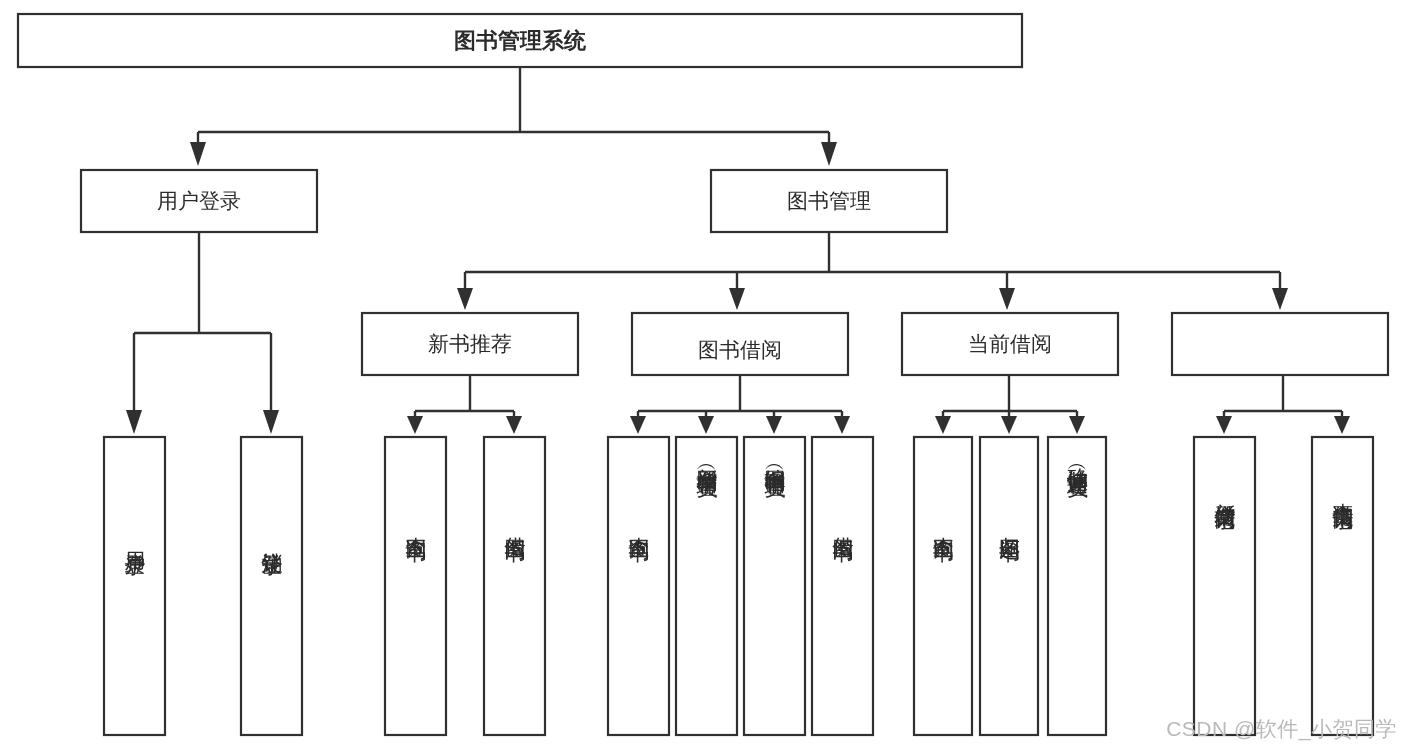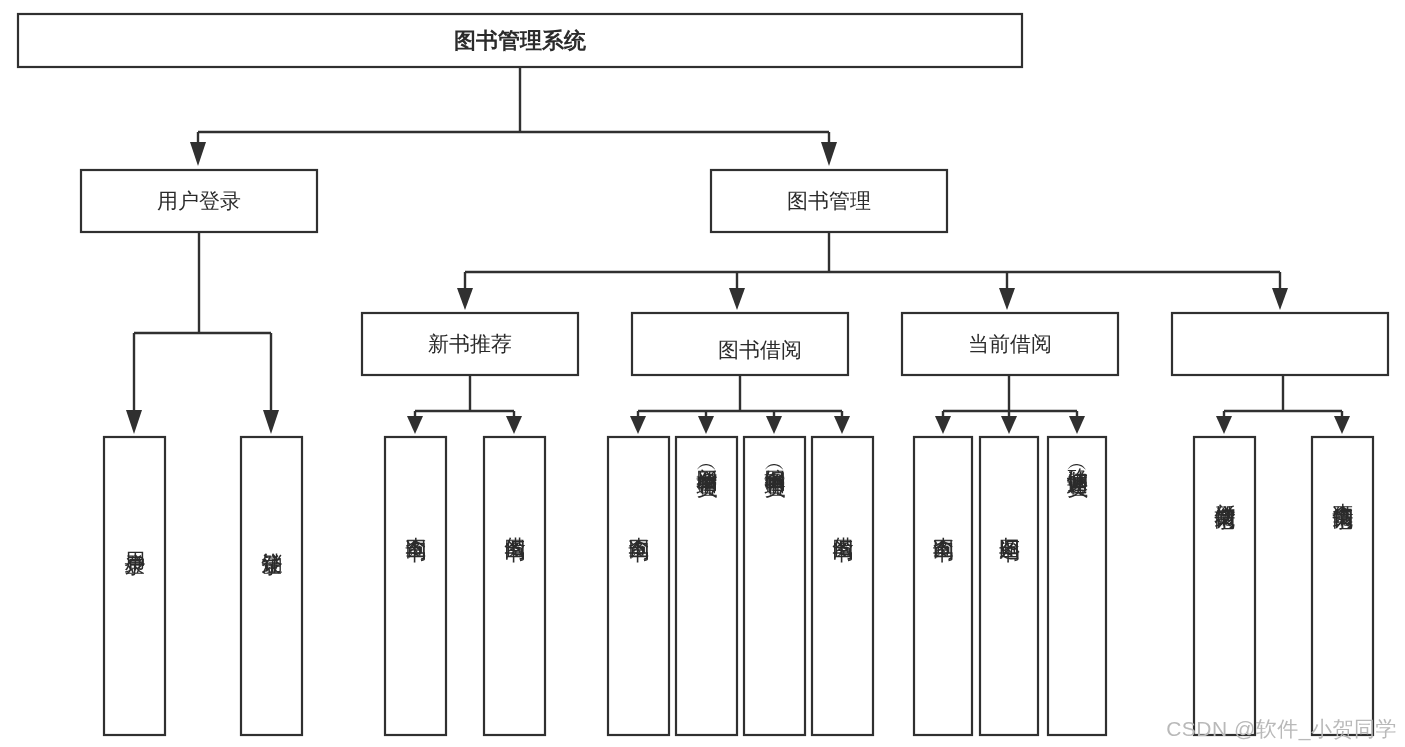--- a/index.html
+++ b/index.html
@@ -172,21 +172,21 @@
     <rect class="node-box" x="1194" y="437" width="61" height="298"></rect>
     <rect class="node-box" x="1312" y="437" width="61" height="298"></rect>
   </svg>
 
   <div class="node-label label-title" style="left:18px; top:14px; width:1004px; height:53px;font-weight:bold;">图书管理系统</div>
 
   <div class="node-label label-h" style="left:81px; top:170px; width:236px; height:62px;">用户登录</div>
   <div class="node-label label-h" style="left:711px; top:170px; width:236px; height:62px;">图书管理</div>
 
   <div class="node-label label-h" style="left:362px; top:313px; width:216px; height:62px;">新书推荐</div>
-  <div class="node-label label-h" style="left:632px; top:313px; width:216px; height:74px;padding-left:20px;">图书借阅</div>
+  <div class="node-label label-h" style="left:632px; top:313px; width:216px; height:74px;">图书借阅</div>
   <div class="node-label label-h" style="left:902px; top:313px; width:216px; height:62px;border-radius:24px;">当前借阅</div>
 
   <div class="node-label label-v" style="left:104px; top:527px; width:61px; height:208px;">用户登录</div>
   <div class="node-label label-v" style="left:241px; top:527px; width:61px; height:208px;">注销登录</div>
   <div class="node-label label-v" style="left:385px; top:512px; width:61px; height:223px;">查询图书</div>
   <div class="node-label label-v" style="left:484px; top:512px; width:61px; height:223px;">借阅图书</div>
   <div class="node-label label-v" style="left:608px; top:512px; width:61px; height:223px;">查询图书</div>
   <div class="node-label label-v" style="left:676px; top:443px; width:61px; height:292px;">新增图书（管理员）</div>
   <div class="node-label label-v" style="left:744px; top:443px; width:61px; height:292px;">编辑图书（管理员）</div>
   <div class="node-label label-v" style="left:812px; top:512px; width:61px; height:223px;">借阅图书</div>

